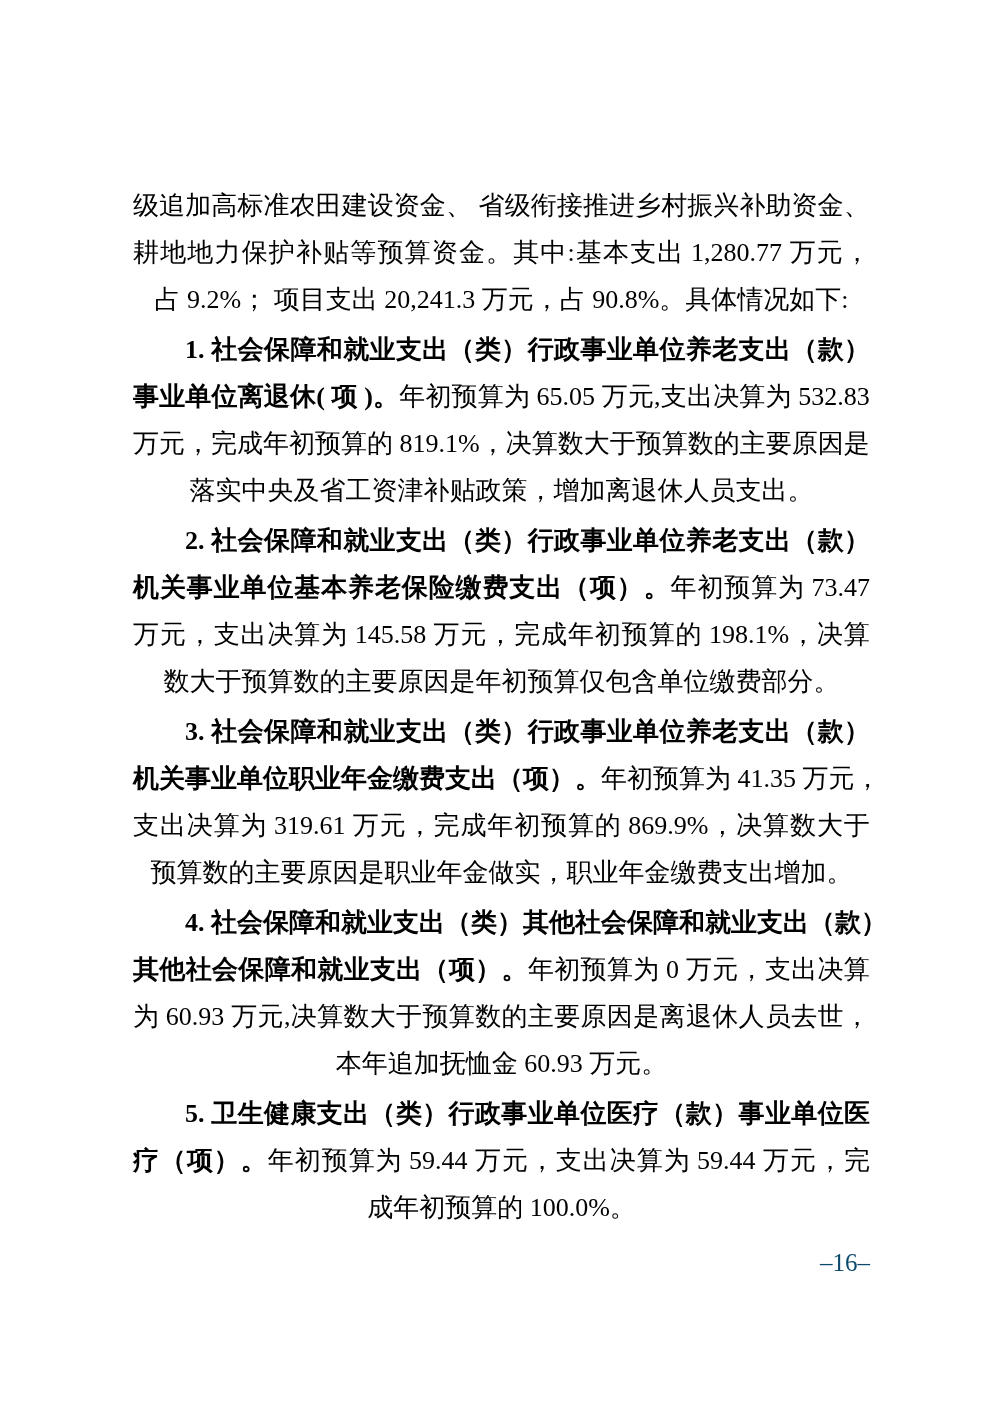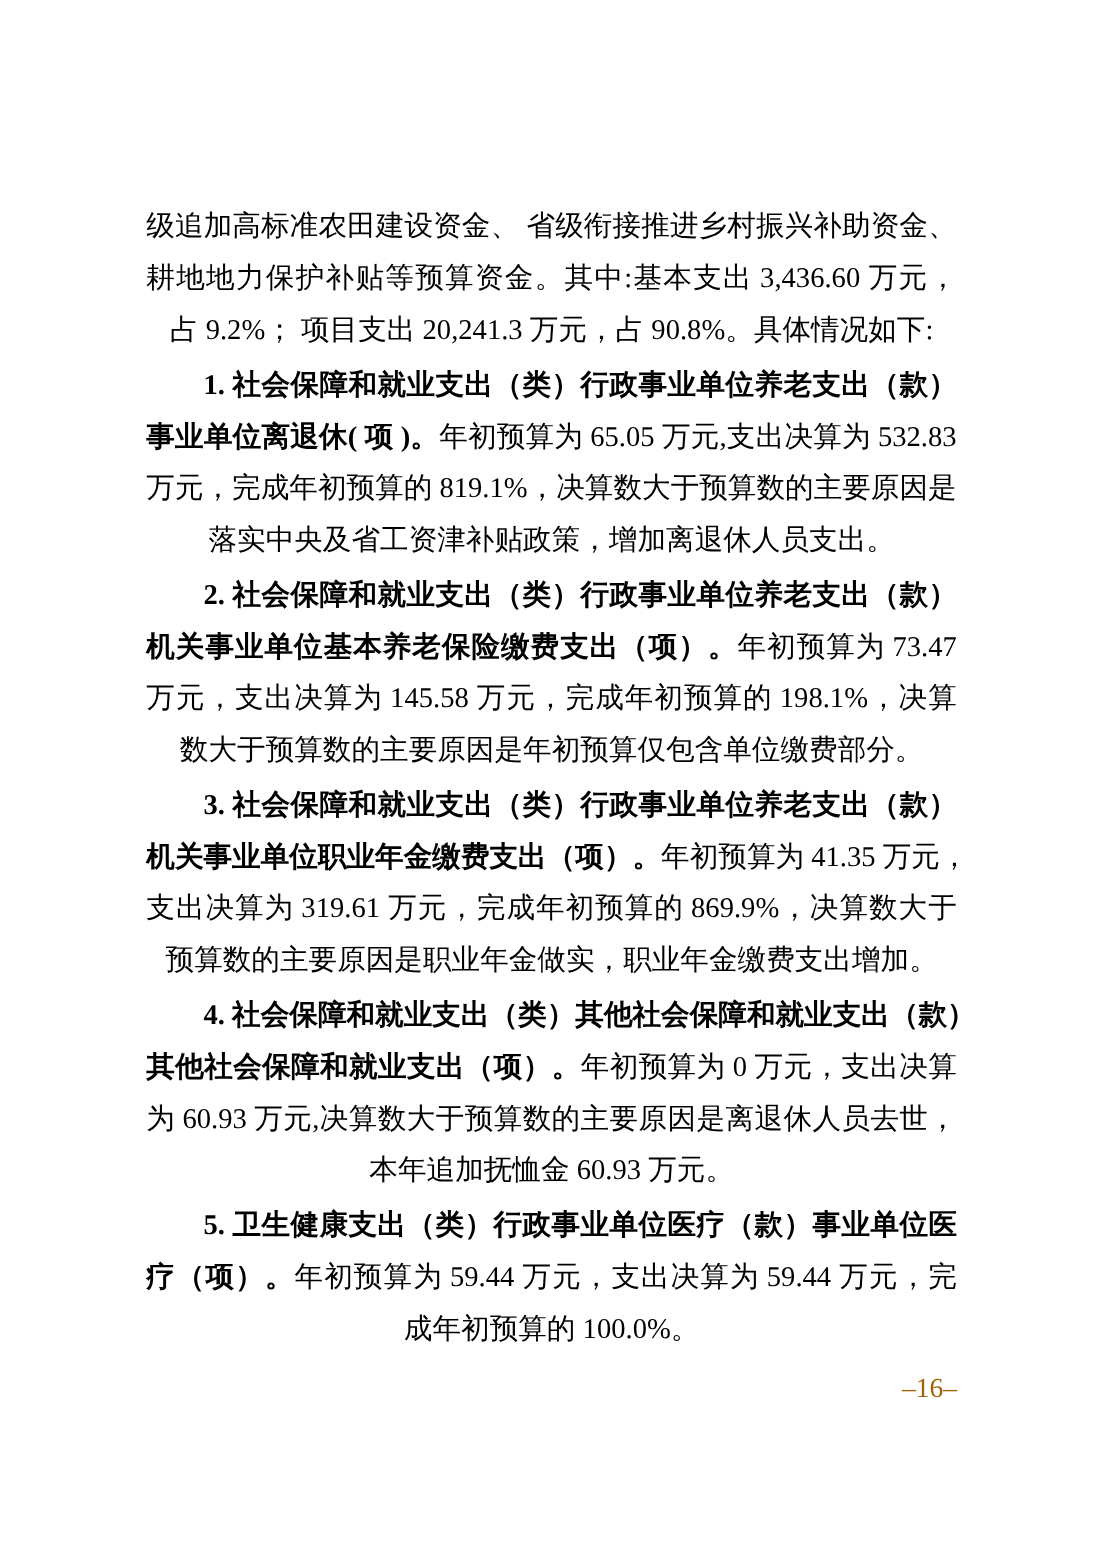--- a/index.html
+++ b/index.html
@@ -47,21 +47,21 @@
   }
   .page-number {
     position: absolute;
     left: 133px;
     top: 1247px;
     width: 737px;
     text-align: right;
     font-family: "Liberation Serif", "DejaVu Serif", serif;
     font-size: 25px;
     line-height: 32px;
-    color: #a16207;
+    color: #0c4a6e;
   }
 </style>
 </head>
 <body>
 
 <div class="page">
   <main class="text-block" id="doc-body">
       <div class="para">
         <div class="line justify">
           <span class="tk">级</span>
@@ -109,21 +109,21 @@
           <span class="tk">资</span>
           <span class="tk">金</span>
           <span class="tk">。</span>
           <span class="tk">其</span>
           <span class="tk">中</span>
           <span class="tk">:</span>
           <span class="tk">基</span>
           <span class="tk">本</span>
           <span class="tk">支</span>
           <span class="tk">出</span>
-          <span class="tk"> 3,436.60 </span>
+          <span class="tk"> 1,280.77 </span>
           <span class="tk">万</span>
           <span class="tk">元</span>
           <span class="tk">，</span>
         </div>
         <div class="line last"><span class="tk">占 9.2%； 项目支出 20,241.3 万元，占 90.8%。具体情况如下:</span></div>
       </div>
       <div class="para">
         <div class="line justify indent">
           <span class="tk bold">1. </span>
           <span class="tk bold">社</span>

